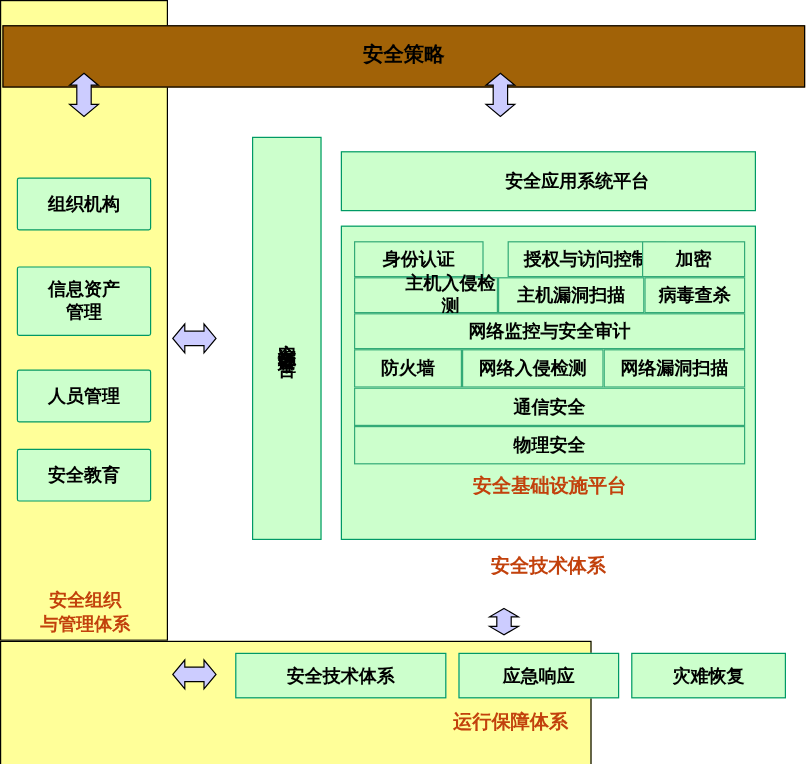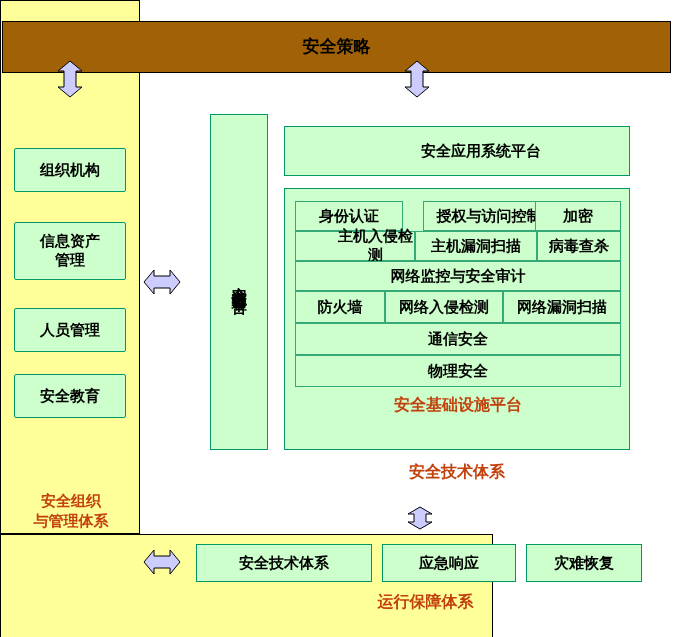--- a/index.html
+++ b/index.html
@@ -187,19 +187,19 @@
       <polygon points="14,1 26,8 20,8 20,16 26,16 14,23 2,16 8,16 8,8 2,8" fill="#ccccff" stroke="#000000" stroke-width="1"></polygon>
     </svg>
   </div>
 
   <div class="box cell-green" style="left:196px; top:544px; width:176px; height:38px;">
     <span>安全技术体系</span>
   </div>
   <div class="box cell-green" style="left:382px; top:544px; width:134px; height:38px;">
     <span>应急响应</span>
   </div>
-  <div class="box cell-green" style="left:526px; top:544px; width:116px; height:38px;">
+  <div class="box cell-green" style="left:526px; top:544px; width:129px; height:38px;">
     <span>灾难恢复</span>
   </div>
 
   <div class="panel-label" style="left:180px; top:592px; width:491px; font-size:16px;">运行保障体系</div>
 
 </div>
 
 </body></html>

